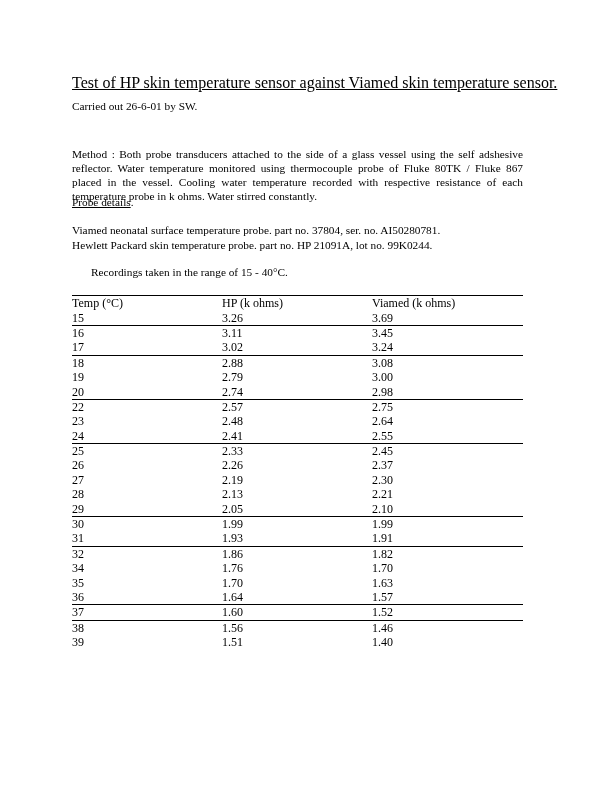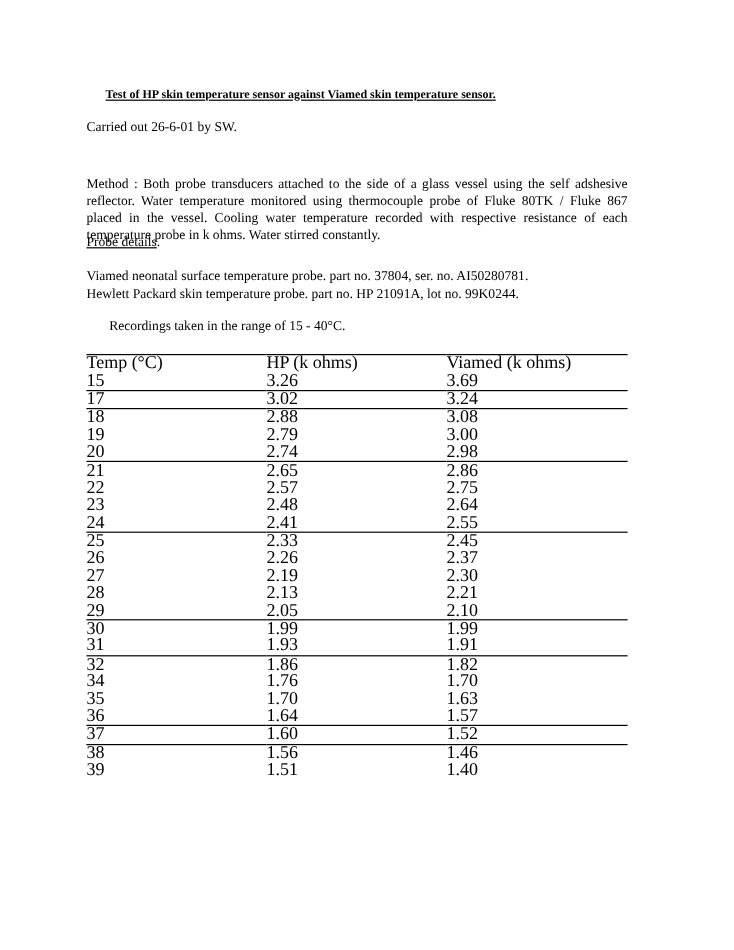--- a/index.html
+++ b/index.html
@@ -1,27 +1,27 @@
 <!DOCTYPE html>
 <html><head>
 <meta charset="utf-8">
 <style>
   html, body { margin: 0; padding: 0; background: #ffffff; }
   body { width: 612px; height: 792px; position: relative; overflow: hidden;
          font-family: "Liberation Serif", serif; color: #000; font-size: 11.3px; }
   .page { position: absolute; left: 72px; top: 0; width: 451px; }
-  .title { position: absolute; top: 74px; left: 16px; font-weight: bold; text-decoration: underline; white-space: nowrap; font-size: 10px; }
+  .title { position: absolute; top: 74px; left: 0; font-weight: normal; text-decoration: underline; white-space: nowrap; font-size: 16px; }
   .carried { position: absolute; top: 100px; left: 0; white-space: nowrap; }
   .method { position: absolute; top: 127px; left: 0; width: 451px; text-align: justify; line-height: 14px; margin-top: 20px; }
   .probe-heading { position: absolute; top: 196px; left: 0; text-decoration: underline; }
   .probe-heading-dot { text-decoration: none; }
   .probe-line1 { position: absolute; top: 224px; left: 0; white-space: nowrap; }
   .probe-line2 { position: absolute; top: 239px; left: 0; white-space: nowrap; text-align: right; }
   .range { position: absolute; top: 266px; left: 0; white-space: nowrap; margin-left: 19px; }
-  table { position: absolute; top: 295px; left: 0; width: 451px; border-collapse: collapse; font-size: 15px; }
+  table { position: absolute; top: 295px; left: 0; width: 451px; border-collapse: collapse; font-size: 12px; }
   td, th { padding: 0; height: 14.4px; line-height: 14px; text-align: left; font-weight: normal; vertical-align: middle; }
   th.c1, td.c1 { width: 150px; }
   th.c2, td.c2 { width: 150px; }
   tr.top-border th { border-top: 1.3px solid #000; }
   tr.sep td { border-bottom: 1.3px solid #000; }
 </style>
 </head>
 <body>
 
 <div class="page">
@@ -40,44 +40,44 @@
         <th class="c2">HP (k ohms)</th>
         <th class="c3">Viamed (k ohms)</th>
       </tr>
     </thead>
     <tbody id="table-body">
         <tr class="sep">
           <td class="c1">15</td>
           <td class="c2">3.26</td>
           <td class="c3">3.69</td>
         </tr>
+        <tr>
+          <td class="c1">16</td>
+          <td class="c2">3.11</td>
+          <td class="c3">3.45</td>
+        </tr>
         <tr class="sep">
           <td class="c1">17</td>
           <td class="c2">3.02</td>
           <td class="c3">3.24</td>
         </tr>
         <tr>
           <td class="c1">18</td>
           <td class="c2">2.88</td>
           <td class="c3">3.08</td>
         </tr>
         <tr>
           <td class="c1">19</td>
           <td class="c2">2.79</td>
           <td class="c3">3.00</td>
         </tr>
         <tr class="sep">
           <td class="c1">20</td>
           <td class="c2">2.74</td>
           <td class="c3">2.98</td>
-        </tr>
-        <tr>
-          <td class="c1">21</td>
-          <td class="c2">2.65</td>
-          <td class="c3">2.86</td>
         </tr>
         <tr>
           <td class="c1">22</td>
           <td class="c2">2.57</td>
           <td class="c3">2.75</td>
         </tr>
         <tr>
           <td class="c1">23</td>
           <td class="c2">2.48</td>
           <td class="c3">2.64</td>

